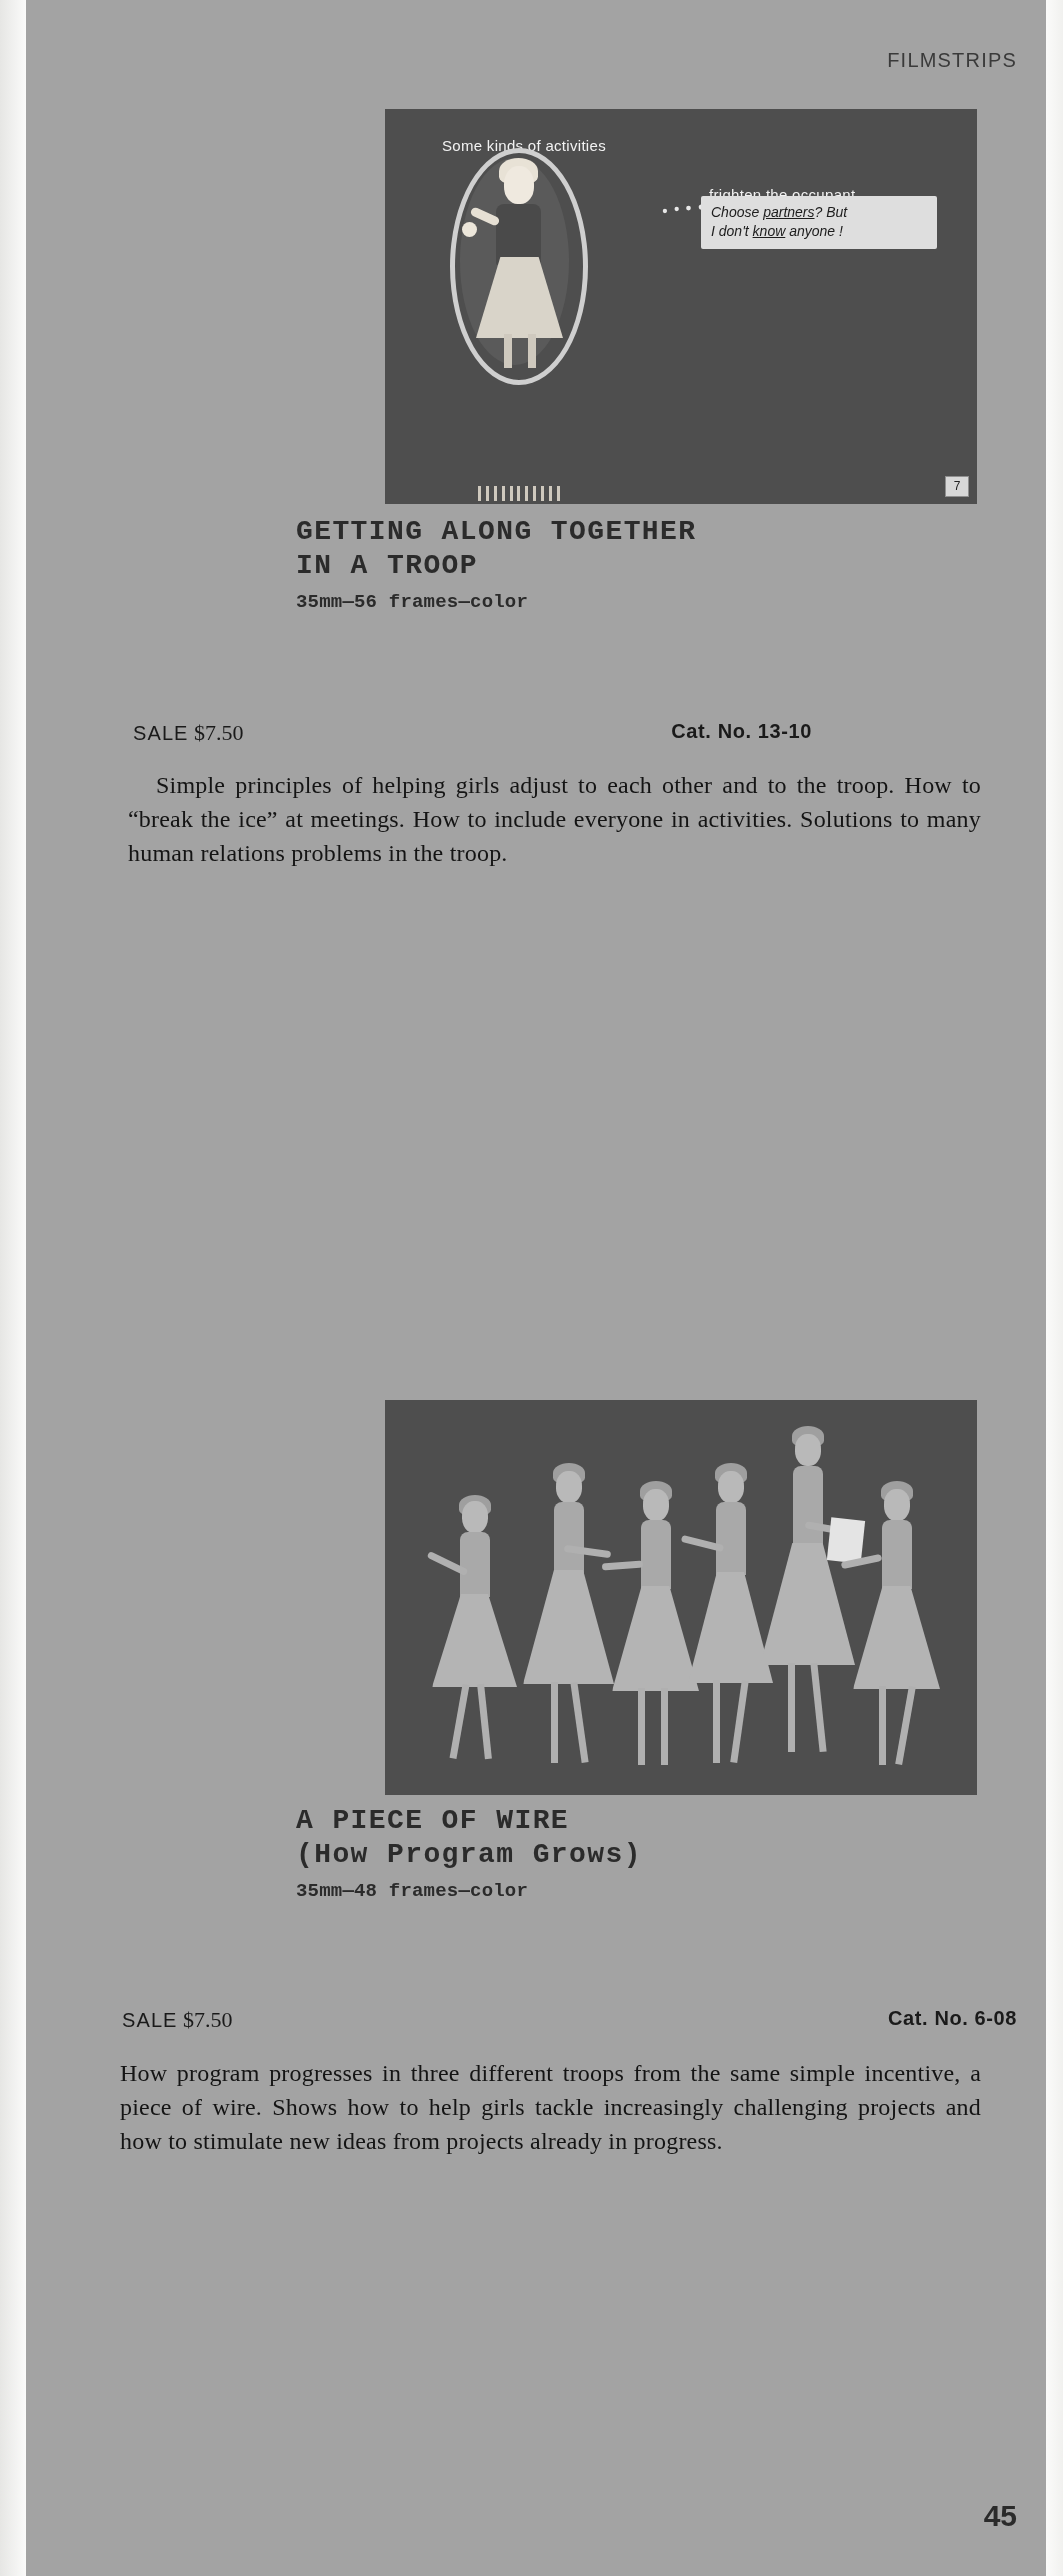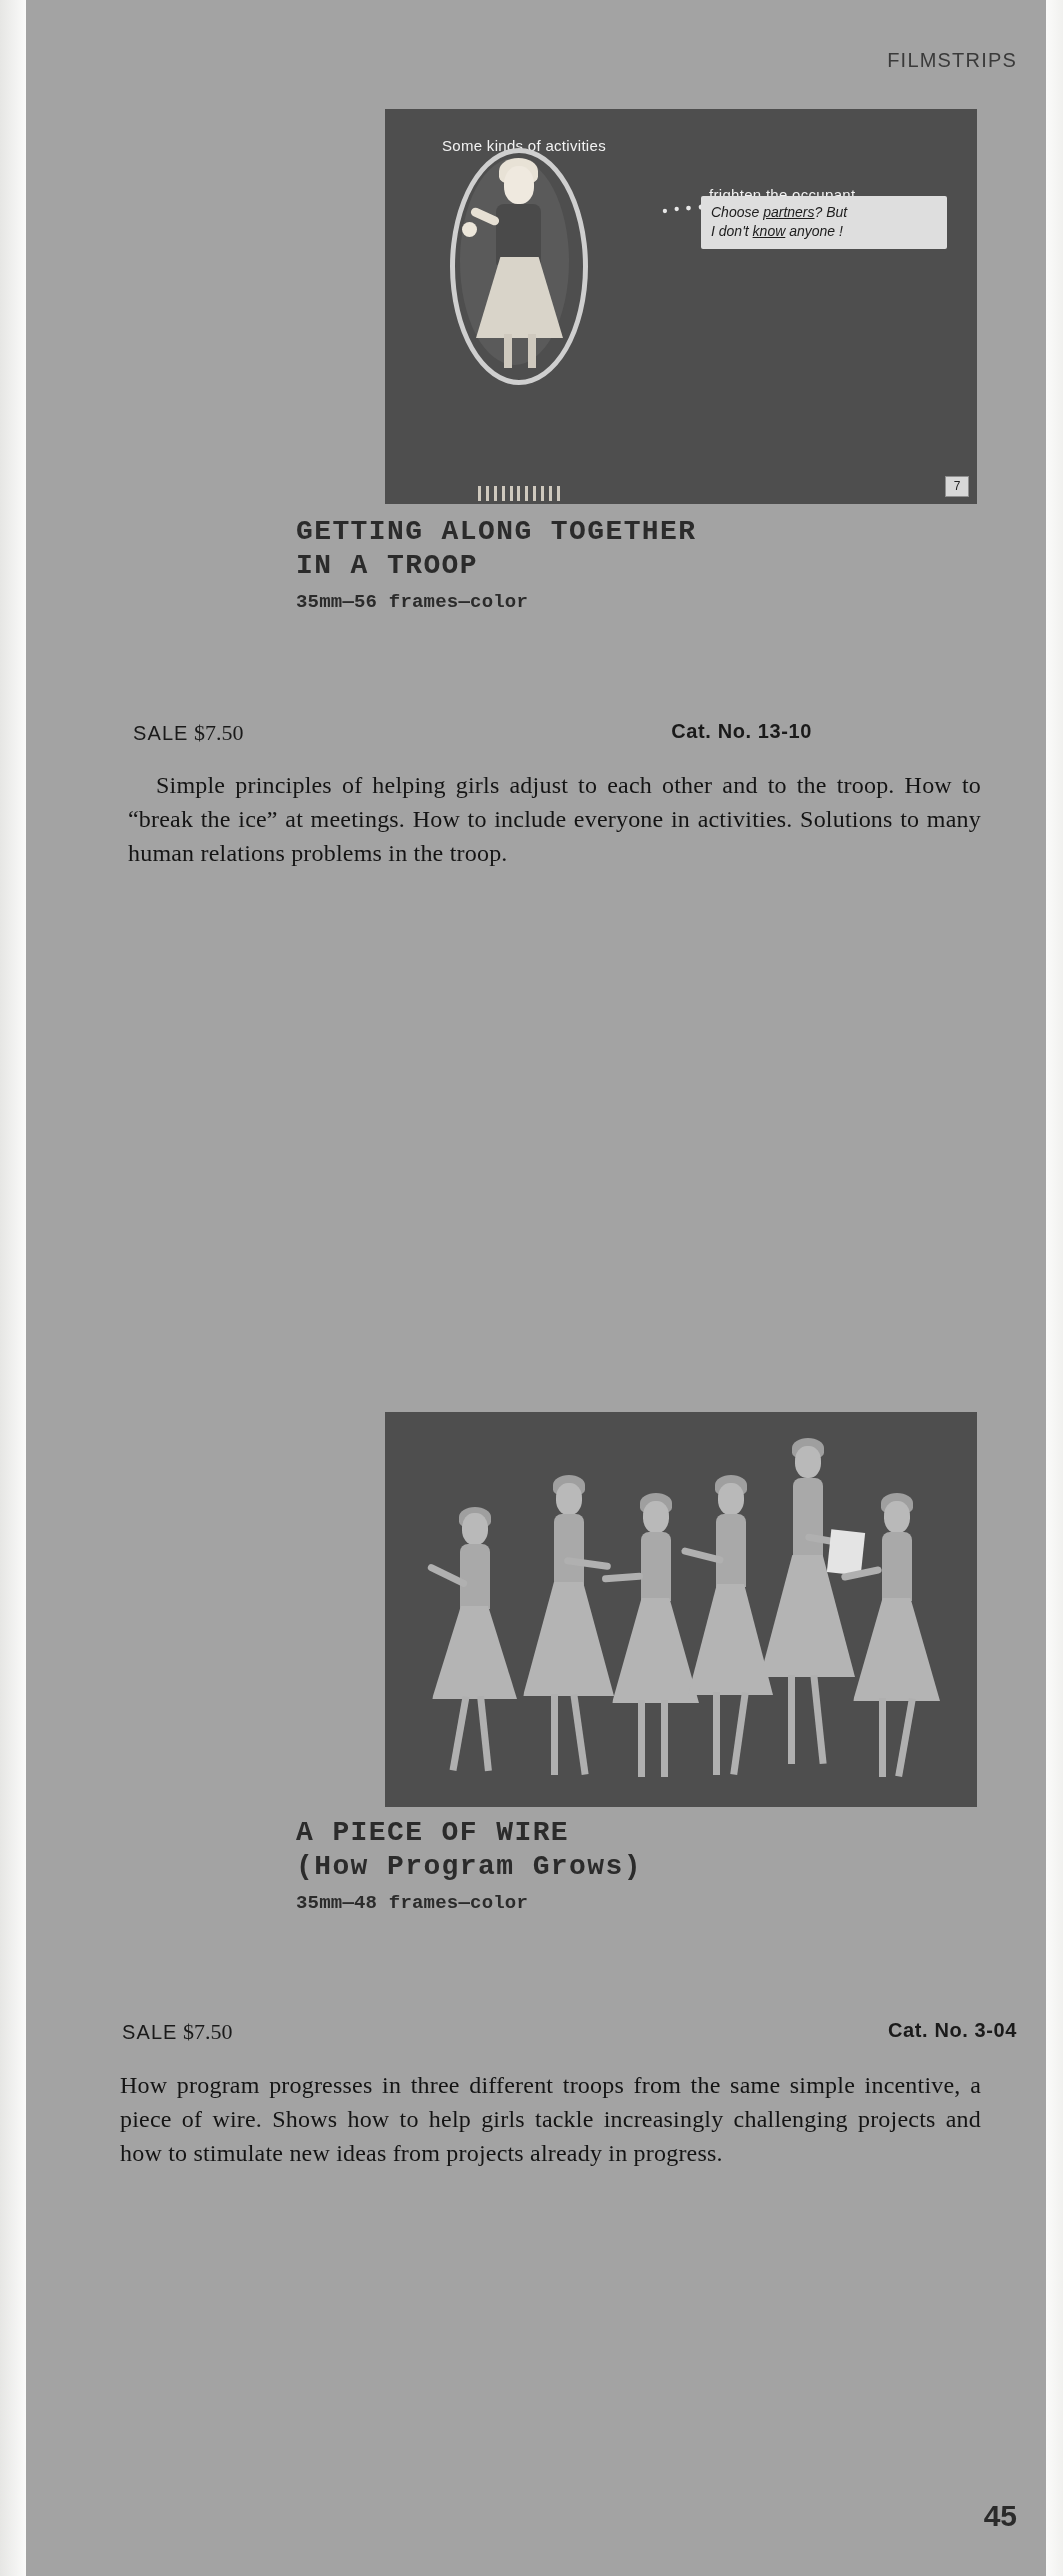--- a/index.html
+++ b/index.html
@@ -121,21 +121,21 @@
     font-size: 15px;
     letter-spacing: 0.3px;
   }
   .ill1-bubble {
     position: absolute;
     background: #dedede;
     color: #1d1d1d;
     font-family: "Liberation Sans", sans-serif;
     font-size: 14px;
     line-height: 1.35;
-    padding: 7px 19px 8px 10px;
+    padding: 7px 9px 8px 10px;
     border-radius: 2px;
     font-style: italic;
   }
   .ill1-bubble u { text-decoration: underline; }
   .frame-num {
     position: absolute;
     right: 8px;
     bottom: 7px;
     width: 22px;
     height: 19px;
@@ -331,21 +331,21 @@
       <div style="margin:0 47px 0 133px;">
         <span class="cat">Cat. No. 13-10</span>
         <span class="sale">SALE</span>
         <span class="amount">$7.50</span>
       </div>
     </div>
 
     <div class="bodytext" style="left:128px; top:768px; width:853px; text-indent:28px;">Simple principles of helping girls adjust to each other and to the troop. How to “break the ice” at meetings. How to include everyone in activities. Solutions to many human relations problems in the troop.</div>
   </div>
 
-  <div class="entry" style="left:0;top:12px;width:1064px;height:2412px;">
+  <div class="entry" style="left:0;top:0;width:1064px;height:2412px;">
 
     <div class="figure" style="left:385px; top:1400px; width:592px; height:395px;">
 
       <div class="fig2-girl" style="left:45px; width:89px; height:286px;">
         <div class="fg-hair" style="top:4px;"></div>
         <div class="fg-head" style="top:10px;"></div>
         <div class="fg-torso" style="top:41px; height:65px;"></div>
         <div class="fg-arm" style="left:-4px; top:69px; width:43px; transform:rotate(26deg);"></div>
         <div class="fg-skirt" style="top:103px; width:85px; height:93px;"></div>
         <div class="fg-leg" style="left:26px; top:193px; height:75px; transform:rotate(10deg);"></div>
@@ -405,21 +405,21 @@
     </div>
 
     <div class="titleblock" style="left:296px; top:1804px; width:681px;">
       <div class="title-line">A PIECE OF WIRE</div>
       <div class="title-line">(How Program Grows)</div>
       <div class="specs">35mm—48 frames—color</div>
     </div>
 
     <div class="priceline" style="top:2007px;">
       <div style="margin:0 47px 0 122px;">
-        <span class="cat">Cat. No. 3-04</span>
+        <span class="cat">Cat. No. 6-08</span>
         <span class="sale">SALE</span>
         <span class="amount">$7.50</span>
       </div>
     </div>
 
     <div class="bodytext" style="left:120px; top:2056px; width:861px;">How program progresses in three different troops from the same simple incentive, a piece of wire. Shows how to help girls tackle increasingly challenging projects and how to stimulate new ideas from projects already in progress.</div>
   </div>
 
   <div class="folio">45</div>
 </div>

